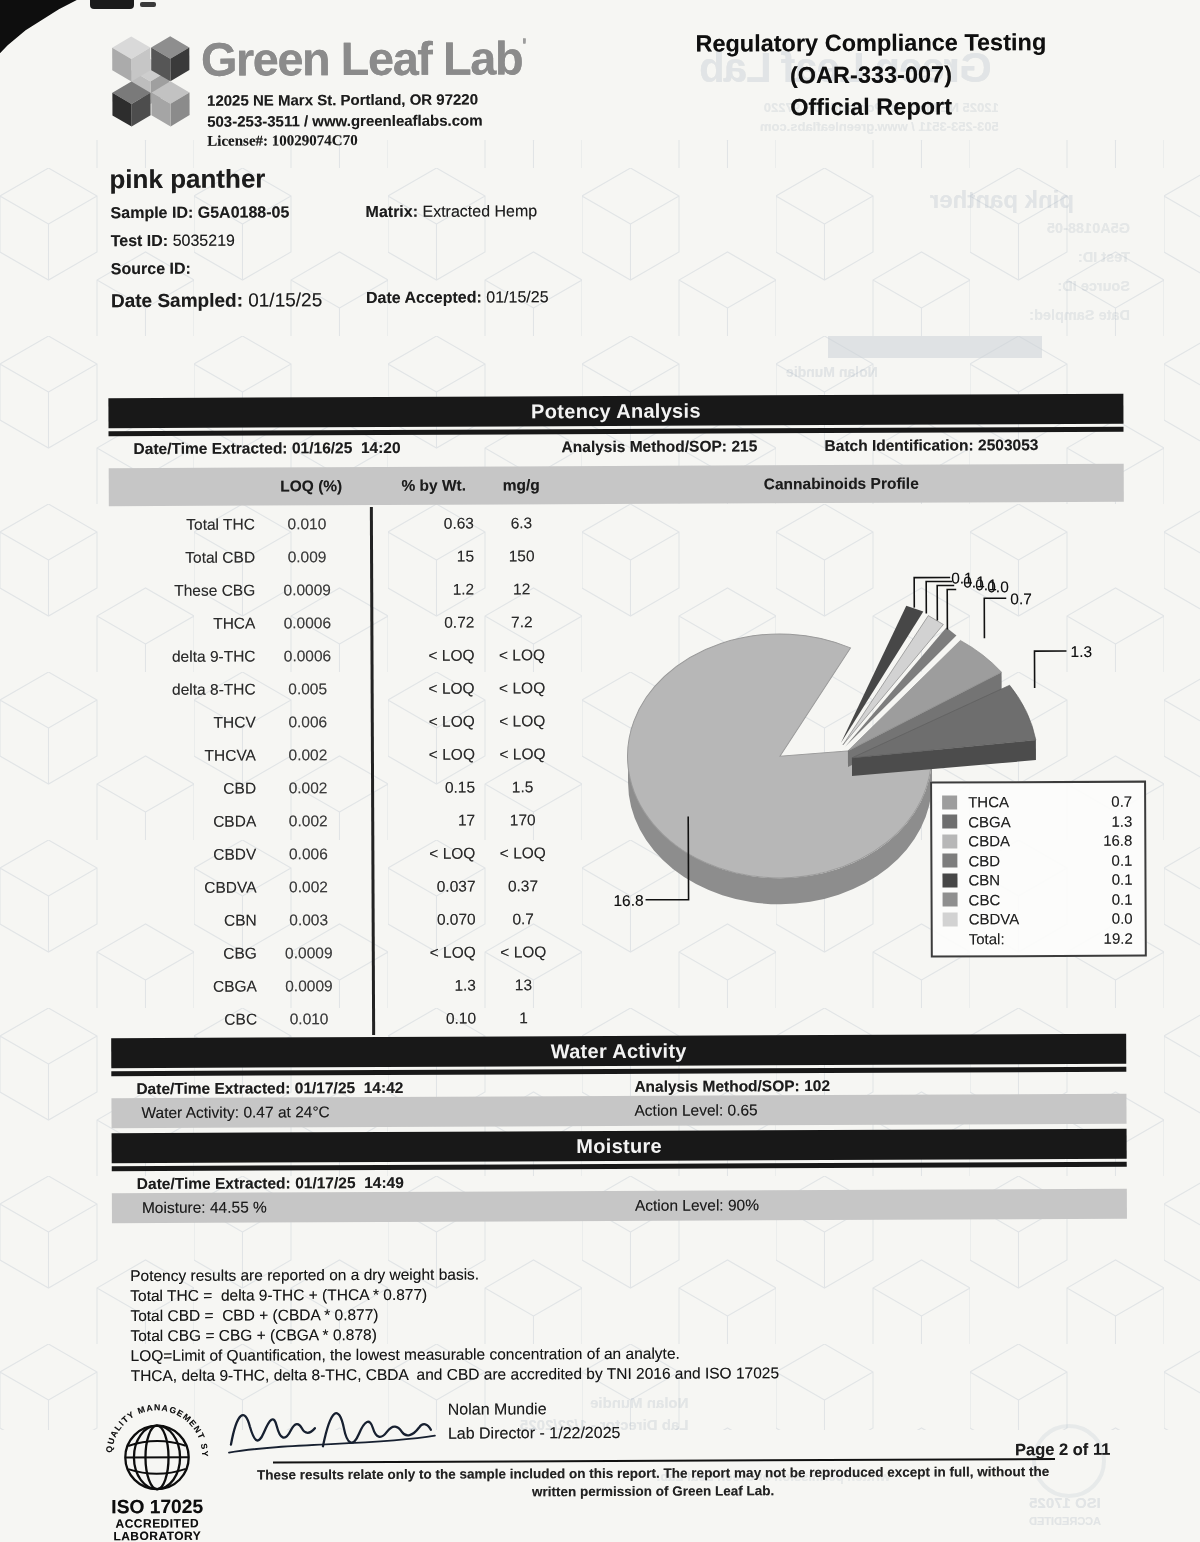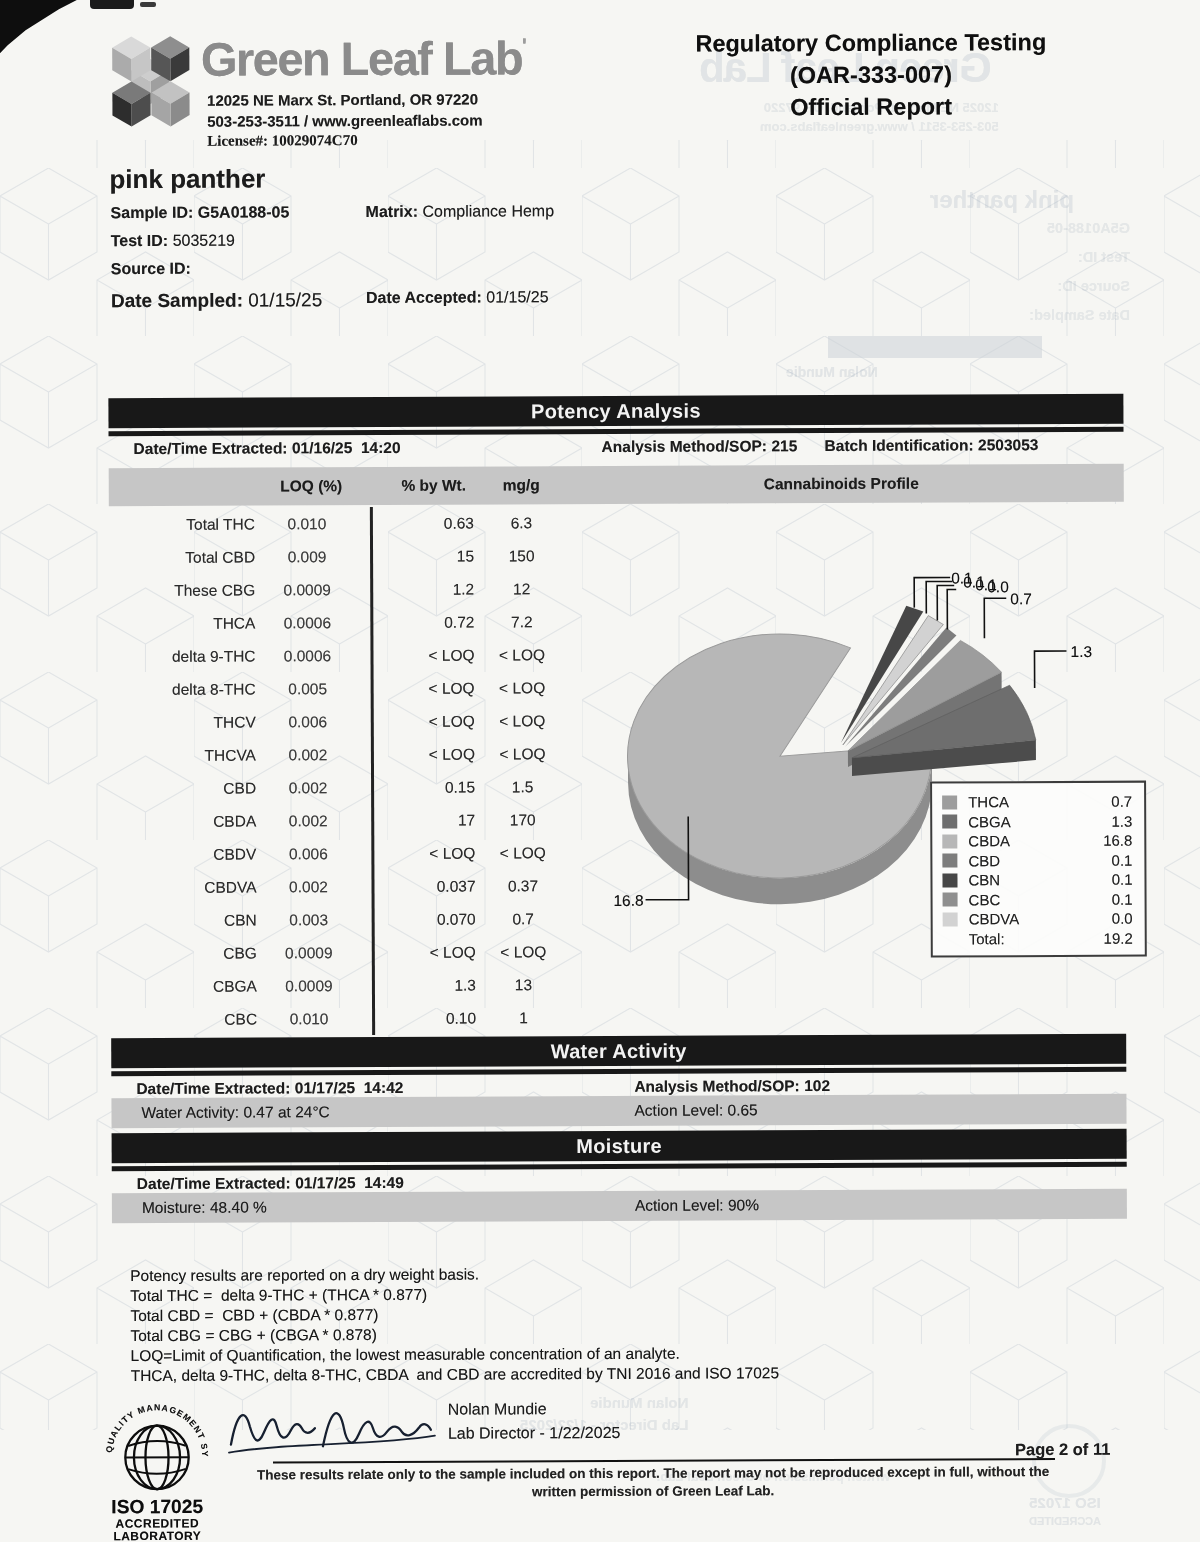--- a/index.html
+++ b/index.html
@@ -127,21 +127,21 @@
       <div>Official Report</div>
     </div>
 
     <div class="abs b" style="left:112px;top:162px;font-size:26px">pink panther</div>
     <div class="abs" style="left:113px;top:202px;font-size:16px;">
       <span class="b">Sample ID:</span>
       <span class="b">G5A0188-05</span>
     </div>
     <div class="abs" style="left:368px;top:202px;font-size:16px;">
       <span class="b">Matrix:</span>
-      <span style="font-weight:500">Compliance Hemp</span>
+      <span style="font-weight:500">Extracted Hemp</span>
     </div>
     <div class="abs" style="left:113px;top:230px;font-size:16px;">
       <span class="b">Test ID:</span>
       <span style="font-weight:500">5035219</span>
     </div>
     <div class="abs b" style="left:113px;top:258px;font-size:16px">Source ID:</div>
     <div class="abs" style="left:113px;top:288px;font-size:19px;">
       <span class="b">Date Sampled:</span>
       <span style="font-weight:500">01/15/25</span>
     </div>
@@ -150,21 +150,21 @@
       <span style="font-weight:500">01/15/25</span>
     </div>
 
     <div class="bar" style="top:396px">Potency Analysis</div>
     <div class="thinbar" style="top:429px"></div>
 
     <div class="abs" style="left:135px;top:438px;">
       <span class="lbl">Date/Time Extracted:</span>
       <span class="lbl pre">01/16/25  14:20</span>
     </div>
-    <div class="abs" style="left:563px;top:438px;margin-left:40px;">
+    <div class="abs" style="left:563px;top:438px;">
       <span class="lbl">Analysis Method/SOP:</span>
       <span class="lbl">215</span>
     </div>
     <div class="abs" style="left:826px;top:438px;">
       <span class="lbl">Batch Identification:</span>
       <span class="lbl">2503053</span>
     </div>
 
     <div class="grayband" style="top:466px;height:38px;">
       <div class="abs lbl" style="left:150px;top:0;width:105px;line-height:38px;text-align:center">LOQ (%)</div>
@@ -379,21 +379,21 @@
       <span class="lbl">Date/Time Extracted:</span>
       <span class="lbl pre">01/17/25  14:49</span>
     </div>
     <div class="abs" style="left:633px;top:1173px;margin-top:24px;">
       <span class="lbl">Analysis Method/SOP:</span>
       <span class="lbl">103</span>
     </div>
     <div class="grayband" style="top:1191px;height:30px;">
       <div class="abs val" style="left:30px;top:0;line-height:30px;">
         <span>Moisture:</span>
-        <span>48.40 %</span>
+        <span>44.55 %</span>
       </div>
       <div class="abs val" style="left:523px;top:0;line-height:30px;">
         <span>Action Level:</span>
         <span>90%</span>
       </div>
     </div>
 
     <div class="note" style="top:1265px">Potency results are reported on a dry weight basis.</div>
     <div class="note pre" style="top:1285px">Total THC =  delta 9-THC + (THCA * 0.877)</div>
     <div class="note pre" style="top:1305px">Total CBD =  CBD + (CBDA * 0.877)</div>

